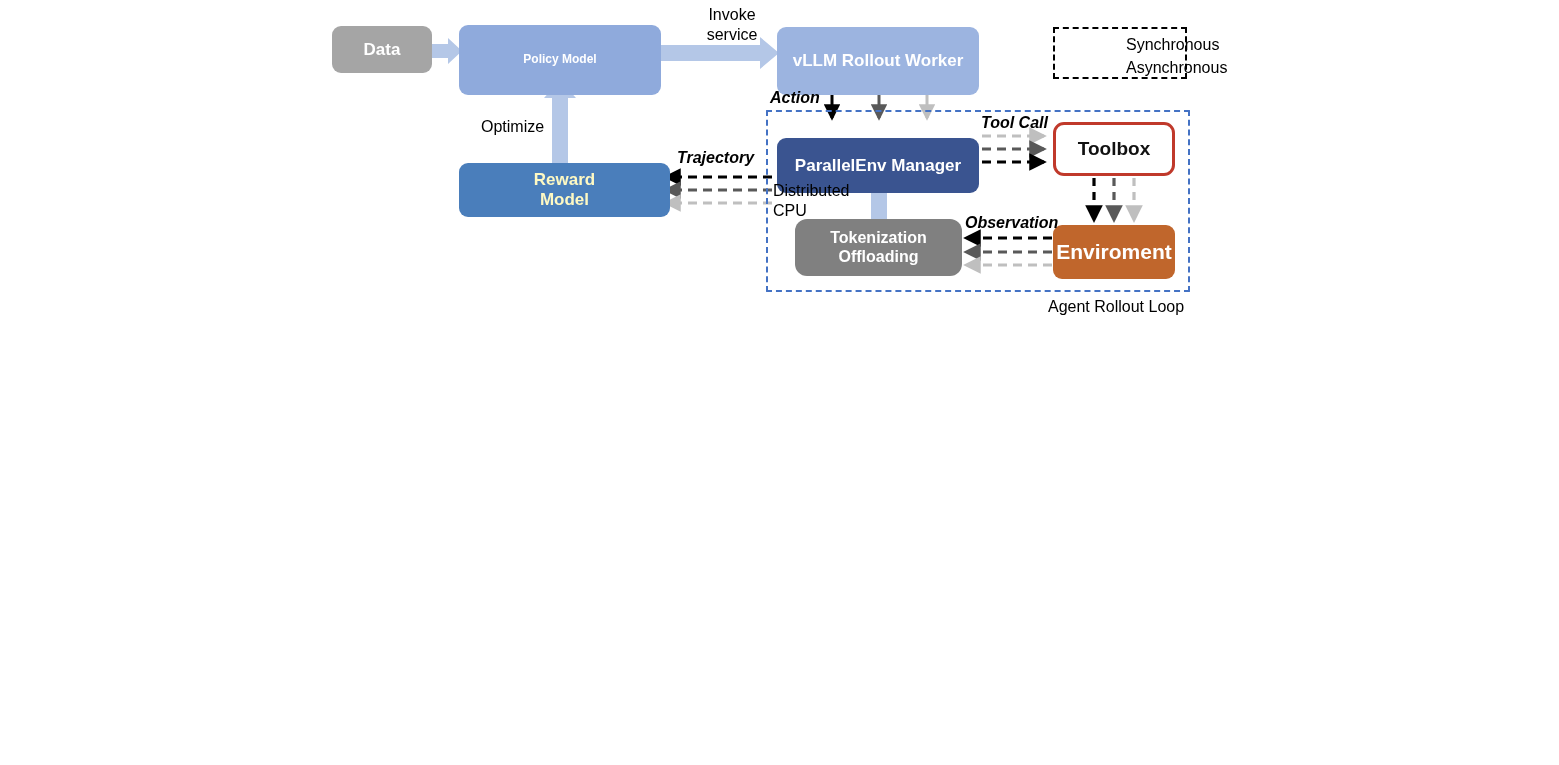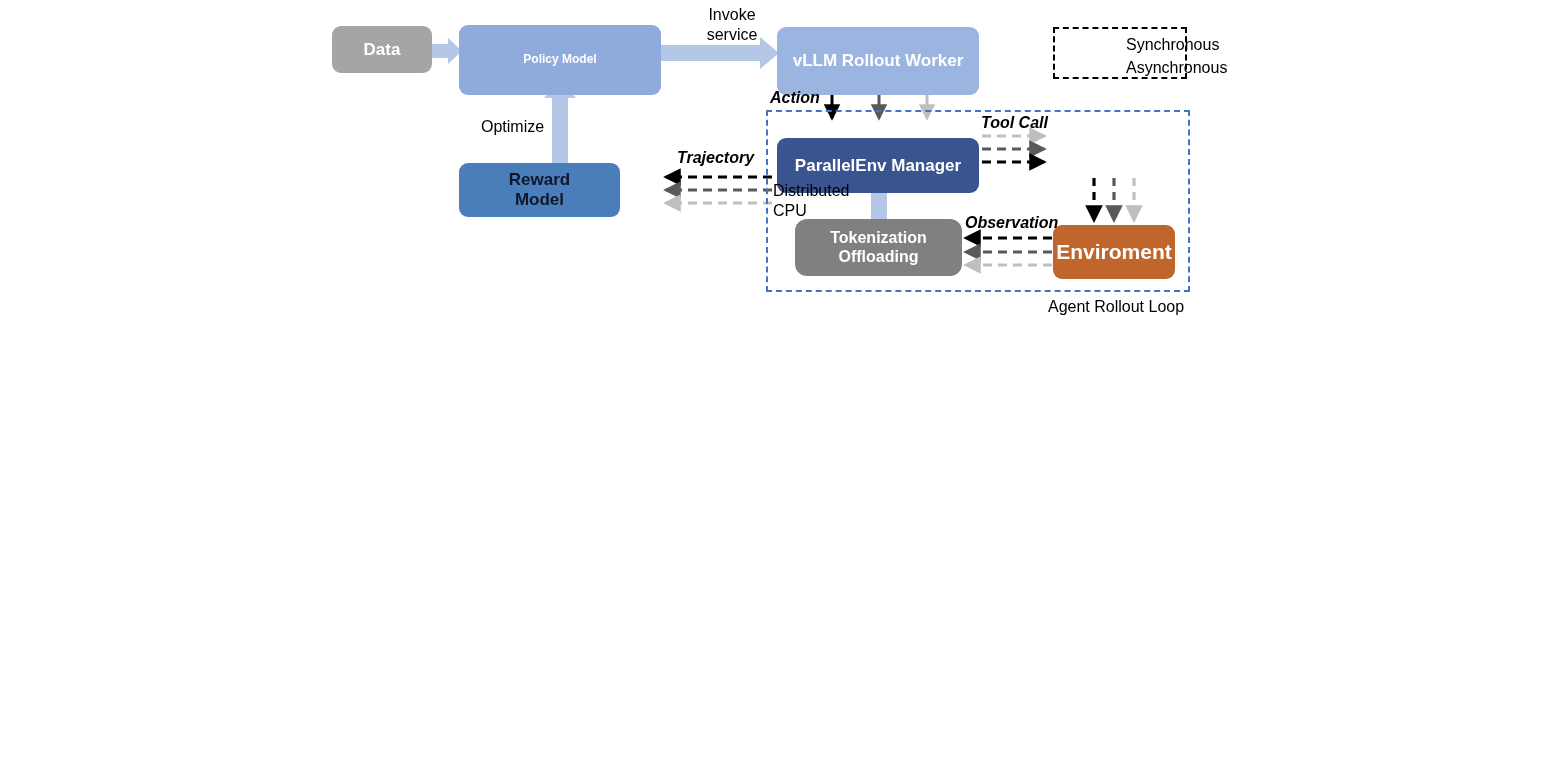--- a/index.html
+++ b/index.html
@@ -7,21 +7,21 @@
   #canvas{position:absolute;left:0;top:0;width:1559px;height:765px;}
   svg#wires{position:absolute;left:0;top:0;width:1559px;height:765px;pointer-events:none;}
 
   .node{position:absolute;display:flex;align-items:center;justify-content:center;text-align:center;
         font-weight:bold;box-sizing:border-box;line-height:1.15;}
   .node span{display:block;}
 
   #node-data{left:332px;top:26px;width:100px;height:47px;background:#a5a5a5;border-radius:9px;color:#fff;font-size:17px;}
   #node-policy{left:459px;top:25px;width:202px;height:70px;background:#8faadc;border-radius:9px;color:#fff;font-size:12px;}
   #node-vllm{left:777px;top:27px;width:202px;height:68px;background:#9cb4e0;border-radius:9px;color:#fff;font-size:17px;}
-  #node-reward{left:459px;top:163px;width:161px;height:54px;background:#4a7ebb;border-radius:9px;color:#0f172a;font-size:17px;}
+  #node-reward{left:459px;top:163px;width:211px;height:54px;background:#4a7ebb;border-radius:9px;color:#fef9c3;font-size:17px;}
   #node-parallelenv{left:777px;top:122px;width:202px;height:55px;background:#3a5490;border-radius:9px;color:#fff;font-size:17px;margin-top:16px;}
   #node-tokenization{left:795px;top:219px;width:167px;height:57px;background:#808080;border-radius:12px;color:#fff;font-size:16px;}
   #node-toolbox{left:1053px;top:122px;width:122px;height:54px;background:#ffffff;border:3px solid #c0392b;border-radius:11px;color:#111;font-size:19px;}
   #node-env{left:1053px;top:225px;width:122px;height:54px;background:#c0662c;border-radius:9px;color:#ffffff;font-size:21px;}
 
   .lbl{position:absolute;color:#000;font-size:16px;line-height:1.22;white-space:pre-line;}
   .lbl-italic{font-style:italic;font-weight:bold;}
 
   #lbl-invoke{left:687px;top:5px;width:90px;text-align:center;}
   #lbl-optimize{left:481px;top:117px;}
@@ -147,20 +147,23 @@
     <span>ParallelEnv Manager</span>
   </div>
 
   <div class="node" id="node-tokenization">
     <div>
       <span>Tokenization</span>
       <span>Offloading</span>
     </div>
   </div>
 
+  <div class="node" id="node-toolbox">
+    <span>Toolbox</span>
+  </div>
 
   <div class="node" id="node-env">
     <span>Enviroment</span>
   </div>
 
   <div class="lbl" id="lbl-invoke">Invoke
 service</div>
   <div class="lbl" id="lbl-optimize">Optimize</div>
   <div class="lbl lbl-italic" id="lbl-action">Action</div>
   <div class="lbl lbl-italic" id="lbl-trajectory">Trajectory</div>

